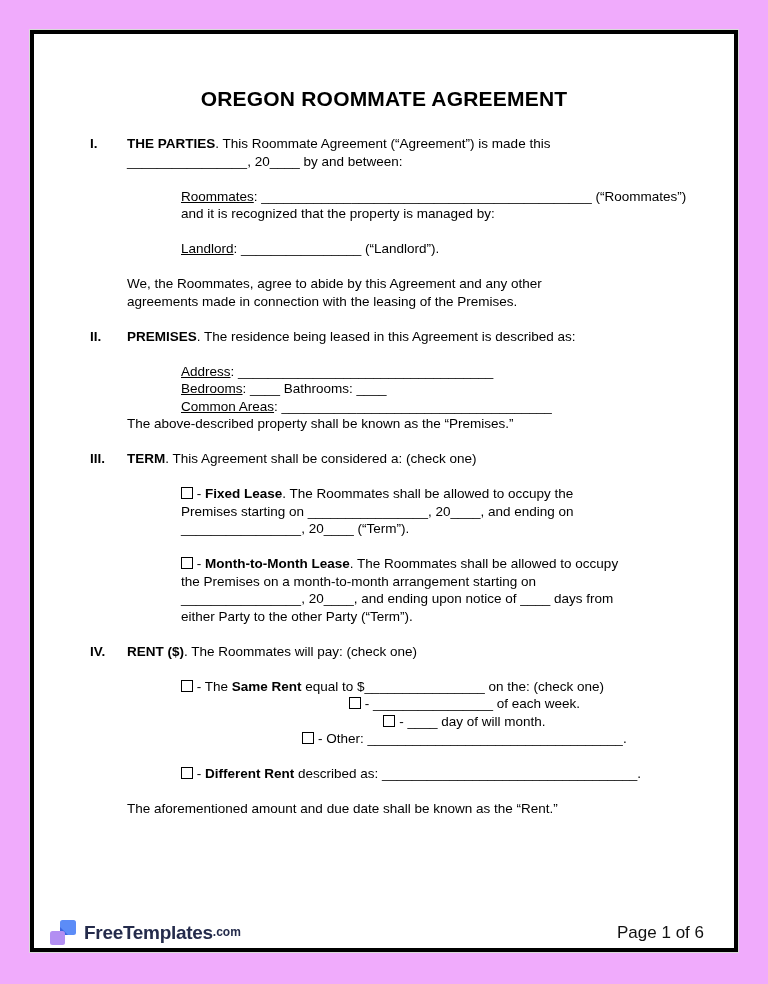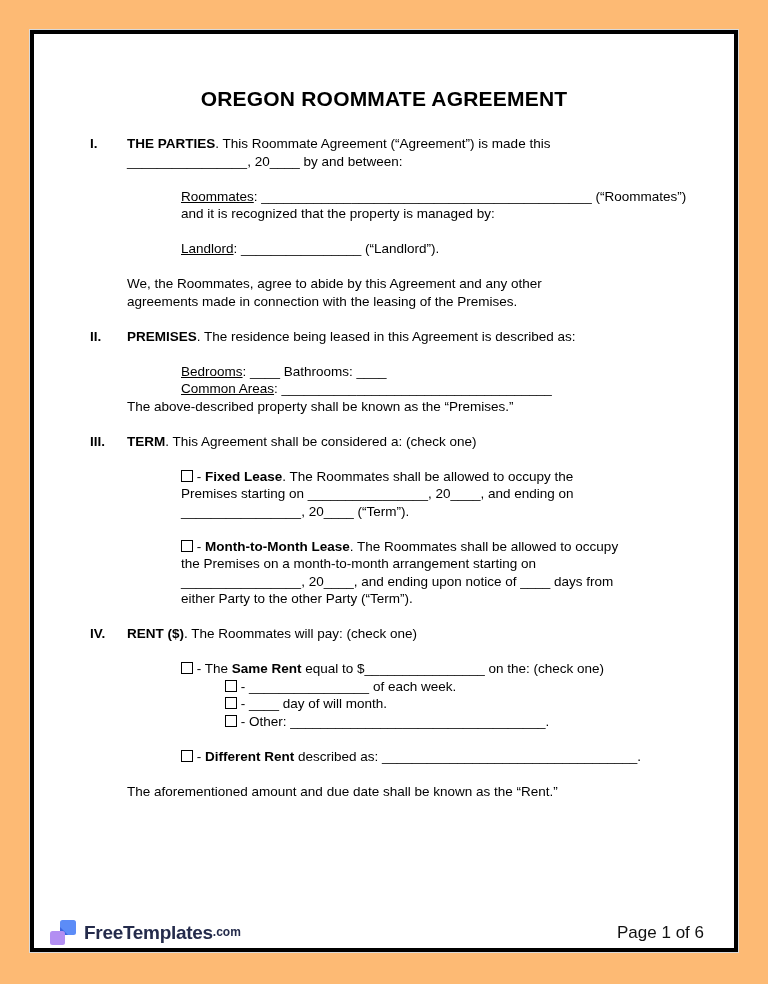--- a/index.html
+++ b/index.html
@@ -5,21 +5,21 @@
   html, body {
     margin: 0;
     padding: 0;
     background: #ffffff;
     font-family: "Liberation Sans", sans-serif;
   }
   .canvas {
     width: 768px;
     height: 984px;
     position: relative;
-    background: #fdba74;
+    background: #f0abfc;
     overflow: hidden;
   }
   .page {
     position: absolute;
     left: 30px;
     top: 30px;
     width: 708px;
     height: 922px;
     box-sizing: border-box;
     border: 4px solid #000000;
@@ -44,21 +44,21 @@
     width: 37px;
     font-weight: bold;
   }
   .bodycol { flex: 1; min-width: 0; }
   .para {
     margin: 0 0 17.5px 0;
     white-space: pre-line;
   }
   .tight { margin-bottom: 0; }
   .ind1 { margin-left: 54px; }
-  .ind2 { margin-left: 98px; }
+  .ind2 { margin-left: 98px; text-align: center; }
   .u { text-decoration: underline; }
   b { font-weight: bold; }
   .cb {
     display: inline-block;
     width: 10px;
     height: 10px;
     border: 1.4px solid #000;
     vertical-align: -1px;
     background: #fff;
   }
@@ -138,20 +138,21 @@
         <p class="para ind1"><span class="u">Landlord</span><span>: ________________ (“Landlord”).</span></p>
         <p class="para">We, the Roommates, agree to abide by this Agreement and any other
 agreements made in connection with the leasing of the Premises.</p>
       </div>
     </section>
 
     <section class="sec">
       <div class="num">II.</div>
       <div class="bodycol">
         <p class="para"><b>PREMISES</b><span>. The residence being leased in this Agreement is described as:</span></p>
+        <p class="para ind1 tight"><span class="u">Address</span><span>: __________________________________</span></p>
         <p class="para ind1 tight"><span class="u">Bedrooms</span><span>: ____ Bathrooms: ____</span></p>
         <p class="para ind1 tight"><span class="u">Common Areas</span><span>: ____________________________________</span></p>
         <p class="para">The above-described property shall be known as the “Premises.”</p>
       </div>
     </section>
 
     <section class="sec">
       <div class="num">III.</div>
       <div class="bodycol">
         <p class="para"><b>TERM</b><span>. This Agreement shall be considered a: (check one)</span></p>

